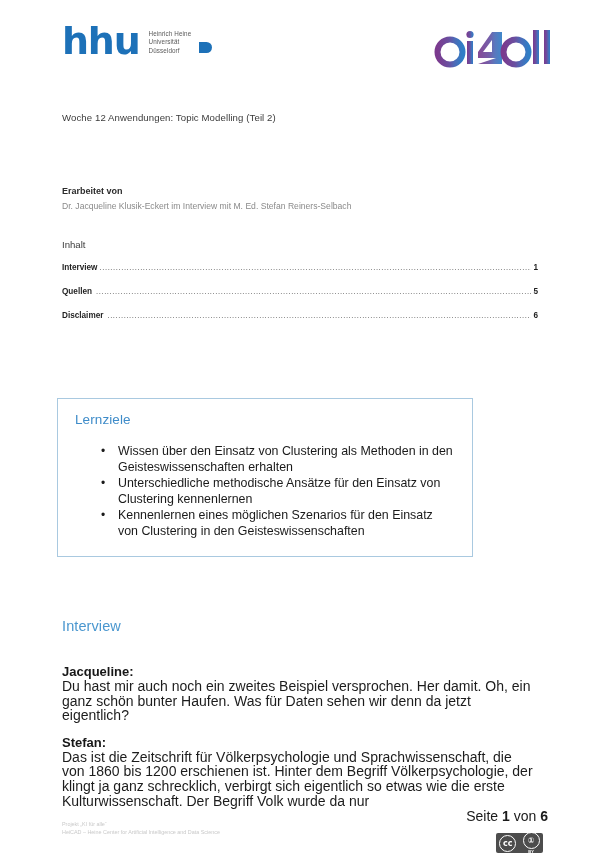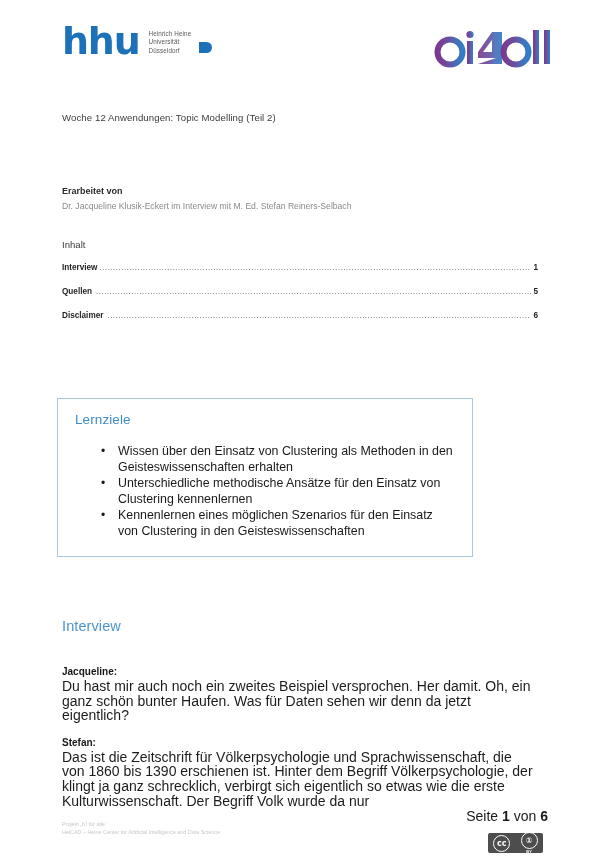--- a/index.html
+++ b/index.html
@@ -194,21 +194,21 @@
     letter-spacing: .1px;
   }
 
   .dialog {
     position: absolute;
     left: 62px;
     top: 665px;
     width: 476px;
   }
   .speaker {
-    font-size: 10px;
+    font-size: 13px;
     font-weight: 700;
     color: #171717;
     margin: 0 0 1px 0;
     line-height: 13px;
   }
   .utterance {
     font-size: 14px;
     line-height: 14.6px;
     color: #1c1c1c;
     margin: 0 0 13px 0;
@@ -228,21 +228,21 @@
     top: 808px;
     font-size: 14px;
     color: #1a1a1a;
     white-space: nowrap;
   }
   .page-number b { font-weight: 700; }
   .cc-badge {
     position: absolute;
     right: 57px;
     top: 833px;
-    width: 55px;
+    width: 47px;
     height: 20px;
     background: #4d4d4d;
     border-radius: 2px;
     display: flex;
     align-items: center;
     justify-content: space-around;
   }
   .cc-badge .circ {
     width: 15px;
     height: 15px;
@@ -361,21 +361,21 @@
     </ul>
   </div>
 
   <div class="section-heading">Interview</div>
 
   <div class="dialog">
     <p class="speaker">Jacqueline:</p>
     <p class="utterance">Du hast mir auch noch ein zweites Beispiel versprochen. Her damit. Oh, ein ganz schön bunter Haufen. Was für Daten sehen wir denn da jetzt eigentlich?</p>
 
     <p class="speaker">Stefan:</p>
-    <p class="utterance">Das ist die Zeitschrift für Völkerpsychologie und Sprachwissenschaft, die von 1860 bis 1390 erschienen ist. Hinter dem Begriff Völkerpsychologie, der klingt ja ganz schrecklich, verbirgt sich eigentlich so etwas wie die erste Kulturwissenschaft. Der Begriff Volk wurde da nur</p>
+    <p class="utterance">Das ist die Zeitschrift für Völkerpsychologie und Sprachwissenschaft, die von 1860 bis 1200 erschienen ist. Hinter dem Begriff Völkerpsychologie, der klingt ja ganz schrecklich, verbirgt sich eigentlich so etwas wie die erste Kulturwissenschaft. Der Begriff Volk wurde da nur</p>
   </div>
 
   <div class="footer-left">
     <div>Projekt „KI für alle“</div>
     <div>HeiCAD – Heine Center for Artificial Intelligence and Data Science</div>
   </div>
 
   <div class="page-number"><span>Seite </span><b>1</b><span> von </span><b>6</b></div>
 
   <div class="cc-badge">

